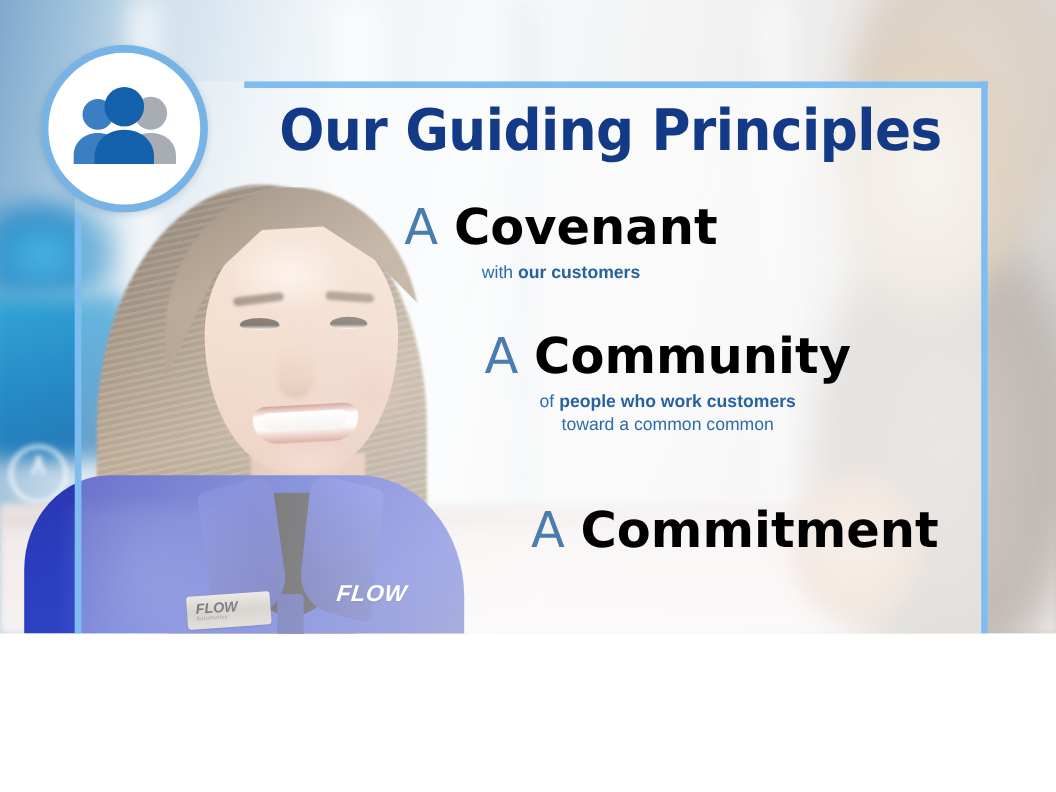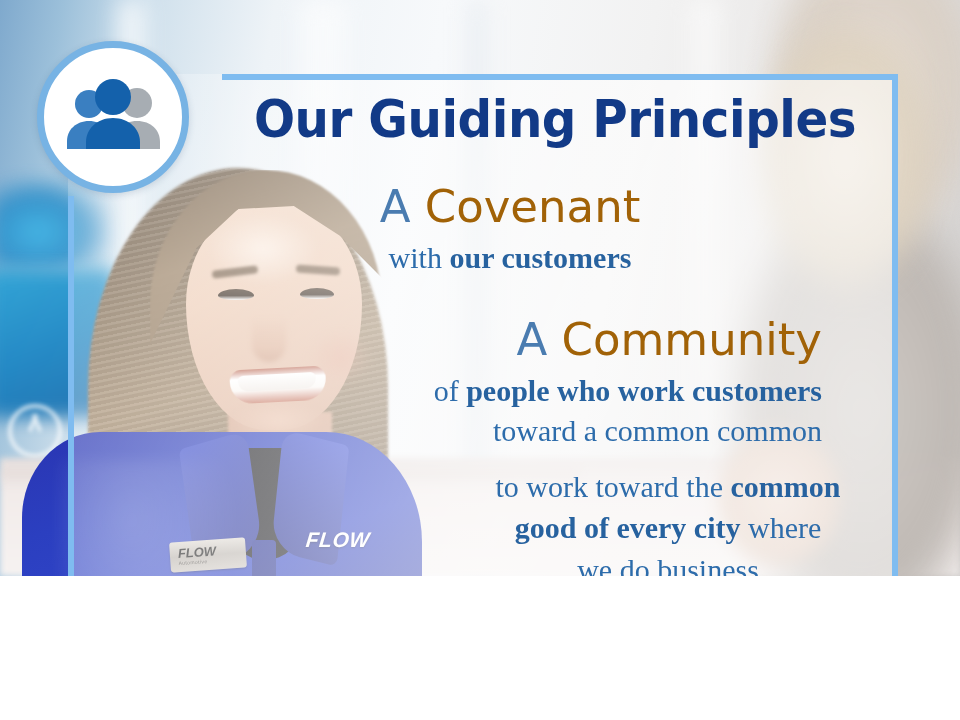--- a/index.html
+++ b/index.html
@@ -429,36 +429,36 @@
     font-family: "DejaVu Sans", sans-serif;
     font-size: 45px;
     line-height: 1.05;
     white-space: nowrap;
   }
   .head .art {
     font-weight: 400;
     color: #4a7cb0;
   }
   .head .word {
-    font-weight: 400;
-    color: #a16207;
+    font-weight: 700;
+    color: #000000;
     margin-top: 30px;
   }
   .block .sub {
-    font-family: Liberation Serif, serif;
-    font-size: 30px;
+    font-family: Liberation Sans, sans-serif;
+    font-size: 16px;
     line-height: 1.32;
     color: #2d6cab;
     font-weight: 400;
     margin-top: 8px;
   }
   .sub b { font-weight: 700; color: #27629f; }
 
   .block-covenant   { left: 340px; top: 183px; width: 340px; text-align: center; }
-  .block-community  { left: 392px; top: 316px; width: 430px; text-align: right; }
+  .block-community  { left: 392px; top: 300px; width: 430px; text-align: center; }
   .block-commitment { left: 448px; top: 458px; width: 440px; text-align: center; }
   .block-commitment .sub { line-height: 1.38; }
 </style>
 </head>
 <body>
 
 <div class="canvas">
 
   <div class="photo">
     <div class="bg-base"></div>
@@ -550,20 +550,18 @@
     <div class="head">
       <span class="art">A </span><span class="word">Community</span>
     </div>
     <div class="sub">
       <span>of </span><b>people who work customers</b><br>
       <span>toward a common common</span>
     </div>
   </div>
 
   <div class="block block-commitment">
-    <div class="sub">
-      <span>to work toward the </span><b>common</b><br>
-      <b>good of every city</b><span> where</span><br>
-      <span>we do business</span>
+    <div class="head">
+      <span class="art">A </span><span class="word">Commitment</span>
     </div>
   </div>
 
 </div>
 
 </body></html>

